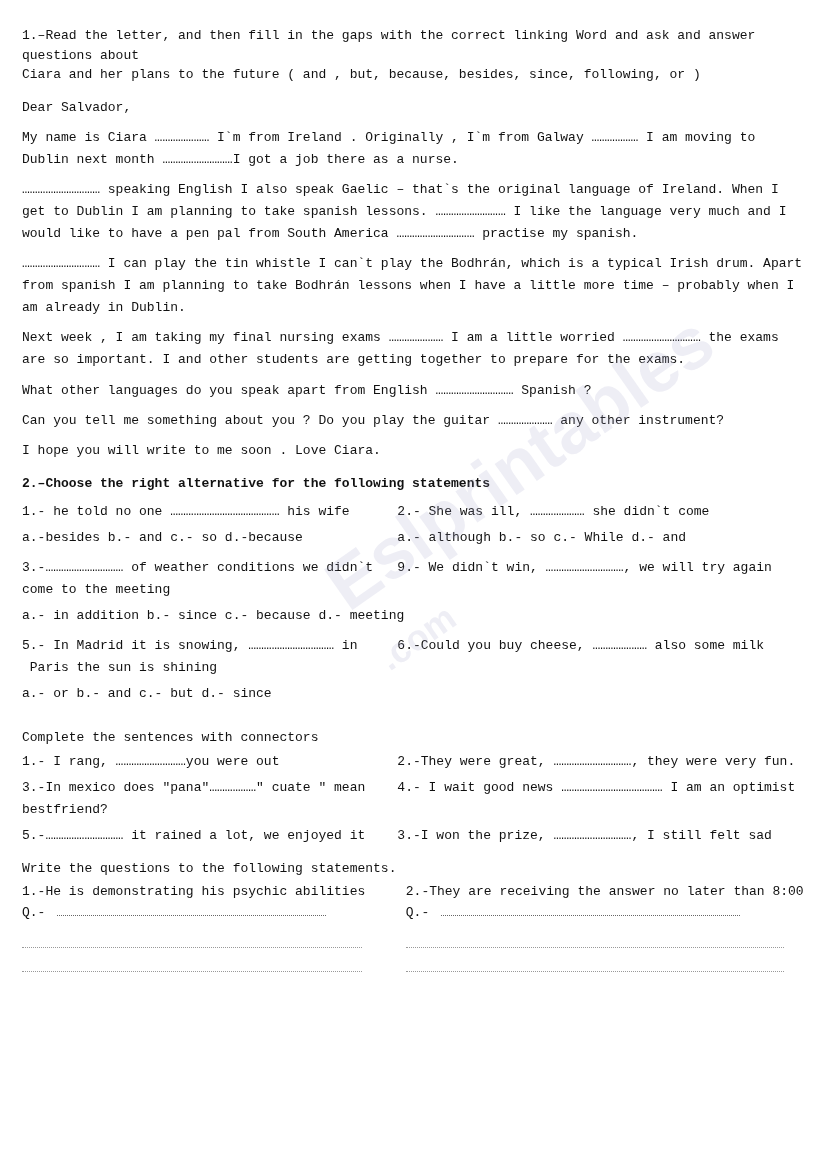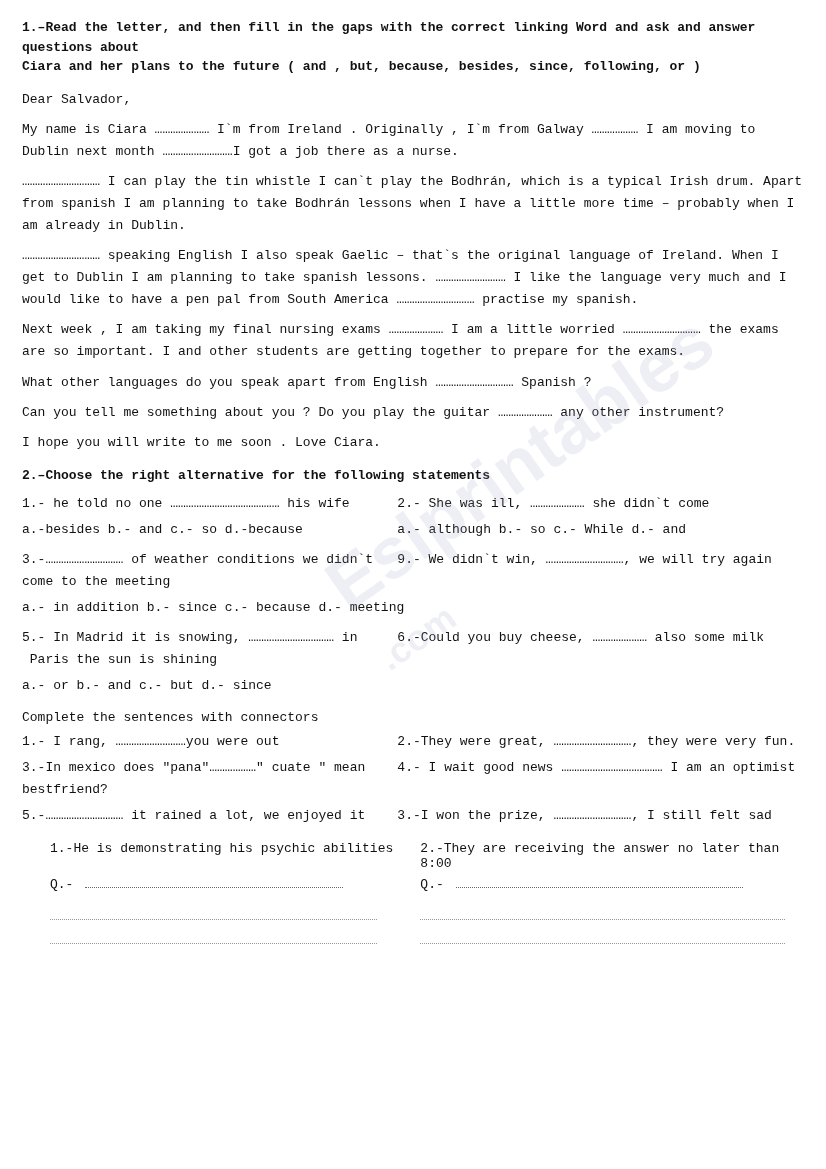--- a/index.html
+++ b/index.html
@@ -7,23 +7,24 @@
       background: #fff;
       font-family: 'Courier New', Courier, monospace;
       font-size: 13px;
       color: #111;
       padding: 18px 22px;
       width: 826px;
       min-height: 1169px;
       position: relative;
     }
     .title-section {
-      font-weight: bold;
+      font-weight: normal;
       margin-bottom: 12px;
       line-height: 1.5;
+      margin-top: 8px;
     }
     .letter-block {
       margin-bottom: 10px;
       line-height: 1.7;
     }
     .letter-block p {
       margin-bottom: 8px;
       line-height: 1.7;
     }
     .section2-title {
@@ -51,36 +52,35 @@
       line-height: 1.7;
     }
     .options-left {
       width: 48%;
       padding-right: 10px;
     }
     .options-right {
       width: 52%;
     }
     .complete-section {
-      margin-top: 12px;
+      margin-top: 24px;
     }
     .complete-title {
       margin-bottom: 6px;
     }
     .write-section {
       margin-top: 14px;
     }
     .write-title {
       margin-bottom: 8px;
     }
     .write-row {
       display: flex;
       gap: 16px;
       margin-bottom: 4px;
-      margin-left: 28px;
     }
     .write-left {
       width: 48%;
       padding-right: 10px;
     }
     .write-right {
       width: 52%;
     }
     .watermark {
       position: absolute;
@@ -102,22 +102,22 @@
 <div class="watermark">Eslprintables<br><span style="font-size:36px">.com</span></div>
 
 <div class="title-section">
   <span>1.–Read the letter, and then fill in the gaps with the correct linking Word and ask and answer questions about</span><br>
   <span>Ciara  and her plans to the future ( and , but, because, besides, since, following, or )</span>
 </div>
 
 <div class="letter-block">
   <p>Dear Salvador,</p>
   <p>               My name is Ciara ………………… I`m from Ireland . Originally , I`m from Galway ……………… I am moving to Dublin next month ………………………I got a job there as a  nurse.</p>
+  <p>………………………… speaking English I also speak Gaelic – that`s the original language of Ireland. When I get to Dublin I am planning to take spanish lessons.  ………………………  I like the language very much and I would like to have a pen pal from South America ………………………… practise my spanish.</p>
   <p>………………………… I can play the tin whistle I can`t play the Bodhrán, which is a typical Irish drum. Apart from spanish I am planning to take  Bodhrán lessons when I have a little more time – probably when I am already in Dublin.</p>
-  <p>………………………… speaking English I also speak Gaelic – that`s the original language of Ireland. When I get to Dublin I am planning to take spanish lessons.  ………………………  I like the language very much and I would like to have a pen pal from South America ………………………… practise my spanish.</p>
   <p>Next week , I am taking my final nursing exams ………………… I am a little worried …………………………  the exams are so important. I and other students are getting together to prepare for the exams.</p>
   <p>What other languages do you speak apart from English ………………………… Spanish ?</p>
   <p>Can you tell me something about you ?  Do you play the guitar ………………… any other instrument?</p>
   <p>I hope you will write to me soon .    Love  Ciara.</p>
 </div>
 
 <div class="section2-title">
   <span>2.–Choose the right alternative for the following statements</span>
 </div>
 
@@ -193,20 +193,23 @@
     <div class="col-left">
       <span>5.-………………………… it rained a lot, we enjoyed it</span>
     </div>
     <div class="col-right">
       <span>3.-I won the prize, …………………………, I still felt sad</span>
     </div>
   </div>
 </div>
 
 <div class="write-section">
+  <div class="write-title">
+    <span>Write the questions to the following statements.</span>
+  </div>
 
   <div class="write-row">
     <div class="write-left">
       <span>1.-He is demonstrating his psychic abilities</span>
     </div>
     <div class="write-right">
       <span>2.-They are receiving the answer no later than 8:00</span>
     </div>
   </div>
 

